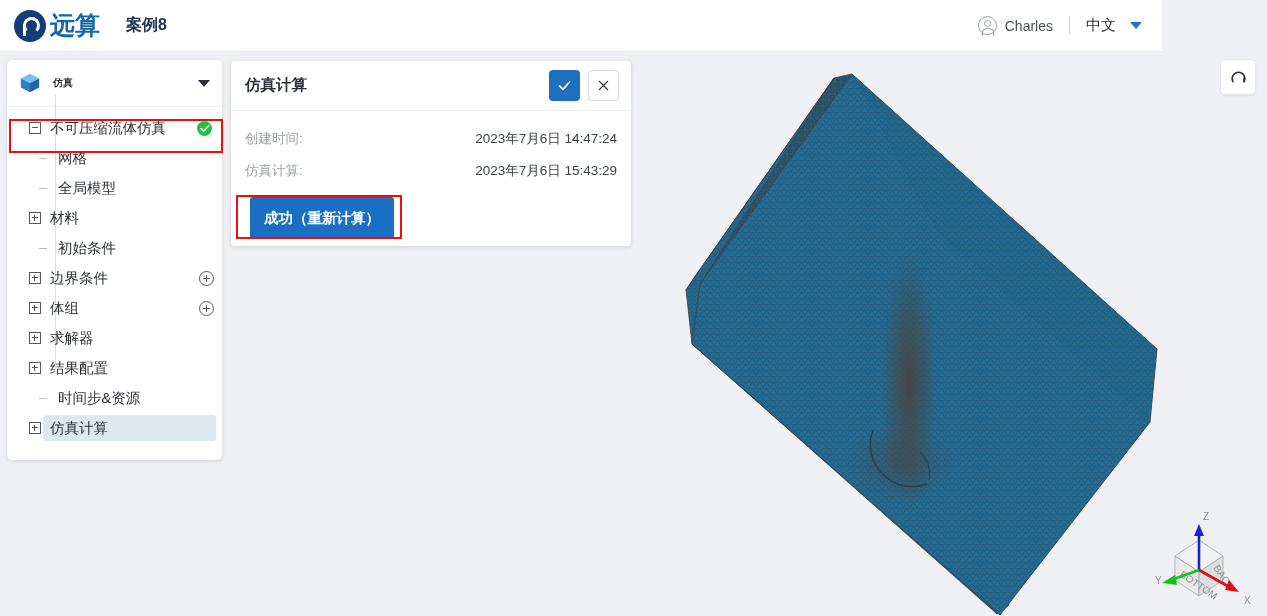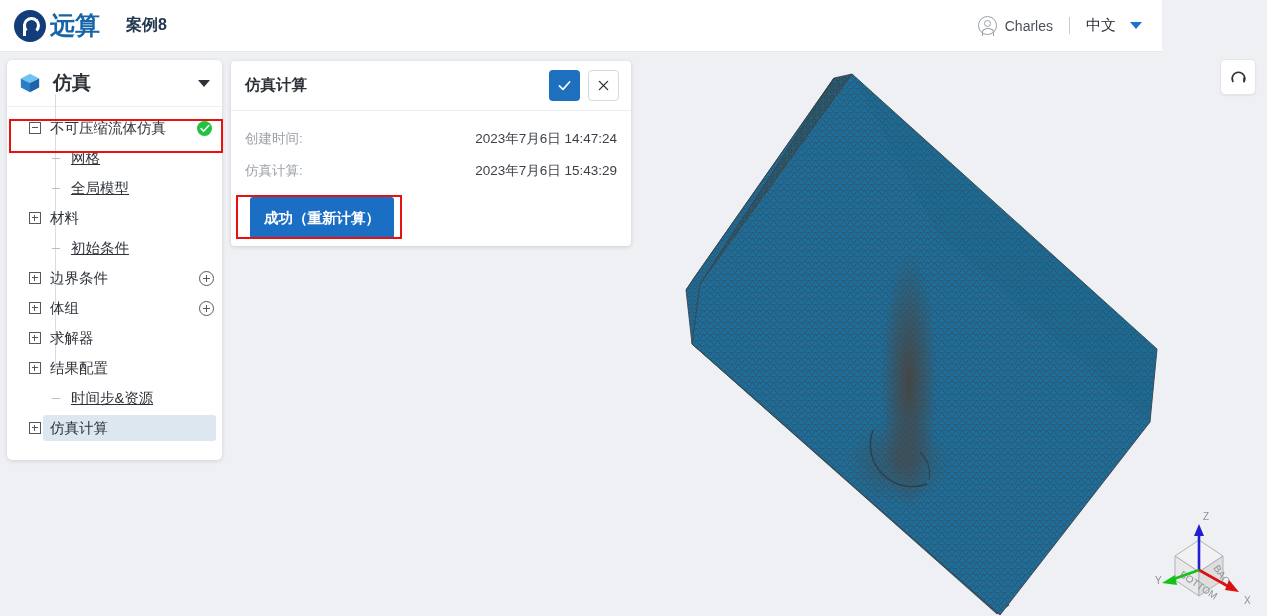--- a/index.html
+++ b/index.html
@@ -72,33 +72,33 @@
   .leftpanel {
     position: absolute; left: 7px; top: 60px; width: 215px; height: 400px;
     background: #ffffff; border-radius: 5px;
     box-shadow: 0 1px 4px rgba(0,0,0,.13);
   }
   .lp-header {
     height: 47px; display: flex; align-items: center;
     border-bottom: 1px solid #eceef1; padding: 0 12px;
   }
   .cube-icon { width: 22px; height: 22px; flex: 0 0 auto; }
-  .lp-header-title { font-size: 19px; font-weight: bold; color: #2d3238; margin-left: 12px; }
+  .lp-header-title { font-size: 10px; font-weight: bold; color: #2d3238; margin-left: 12px; }
   .lp-caret {
     margin-left: auto; width: 0; height: 0;
     border-left: 6px solid transparent; border-right: 6px solid transparent;
     border-top: 7px solid #2d3238;
   }
   .tree { padding-top: 6px; }
   .tree-row {
     position: relative; height: 30px; display: flex; align-items: center;
     font-size: 14.5px; color: #2d3238;
   }
   .tree-row.lvl0 { padding-left: 22px; }
-  .tree-row.lvl1 { padding-left: 43px; text-decoration: underline; }
+  .tree-row.lvl1 { padding-left: 30px; }
   .expander {
     width: 12px; height: 12px; border: 1.3px solid #55595f;
     position: relative; flex: 0 0 auto; margin-right: 9px; background: #fff;
   }
   .expander::before {
     content: ""; position: absolute; left: 2px; top: 4.2px;
     width: 6px; height: 1.3px; background: #55595f;
   }
   .expander.plus::after {
     content: ""; position: absolute; left: 4.2px; top: 2px;

